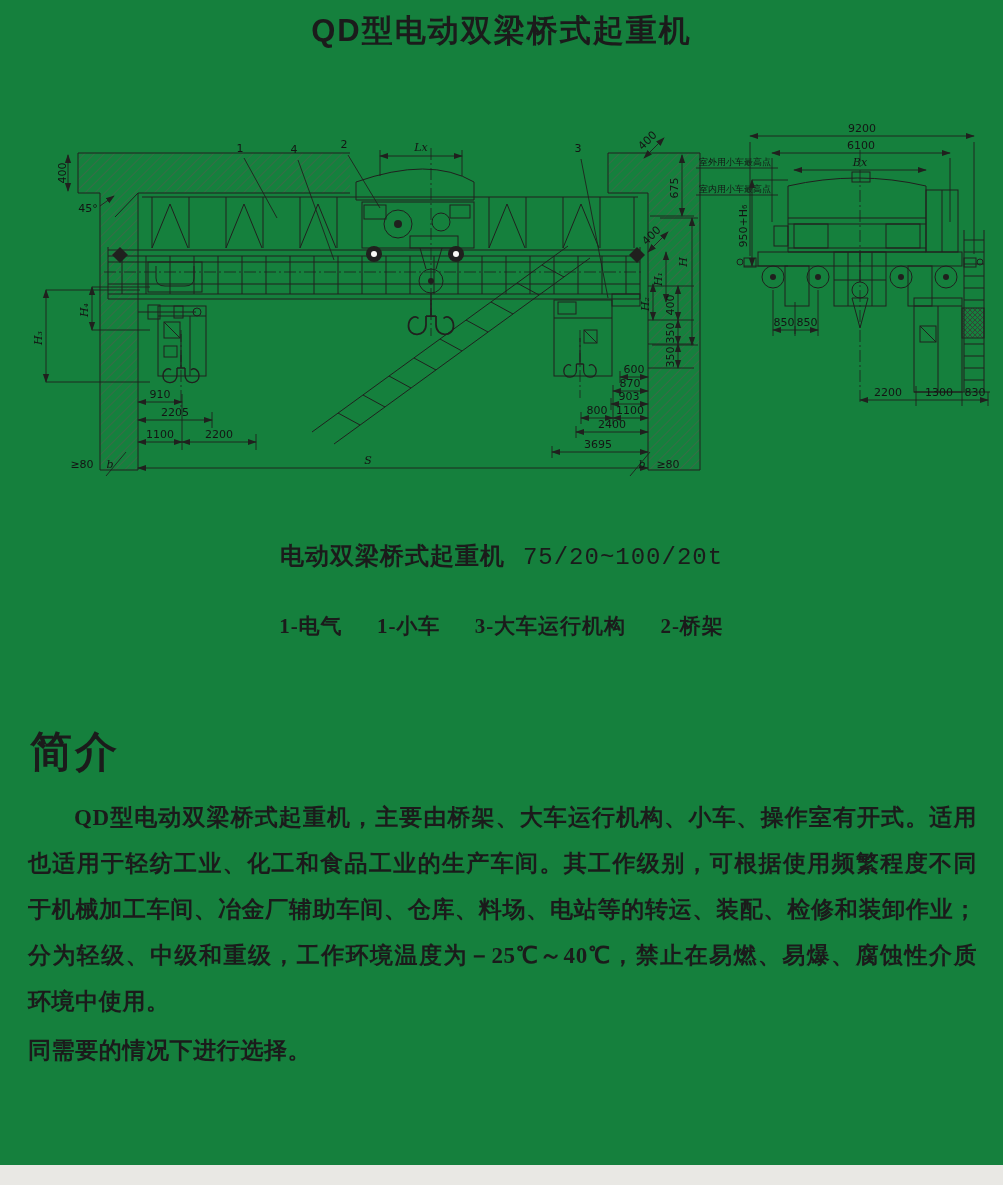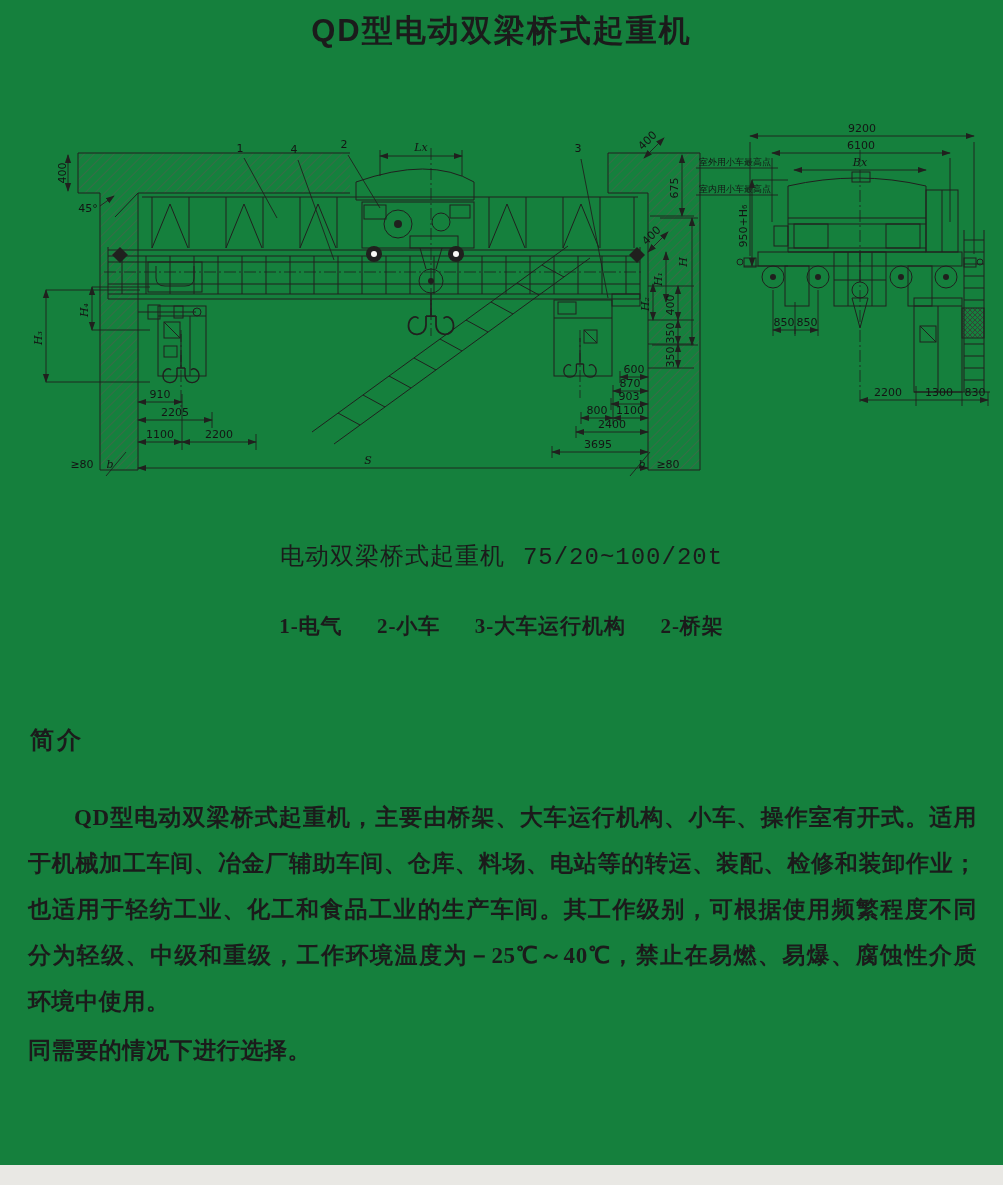--- a/index.html
+++ b/index.html
@@ -9,28 +9,28 @@
     background:#15803d; color:#1b1b1b; overflow:hidden;
     font-family:"Liberation Serif", serif;
   }
   .title {
     position:absolute; top:10px; left:0; width:100%; text-align:center;
     font-family:"Liberation Sans", sans-serif; font-weight:bold;
     font-size:31px; letter-spacing:2px;
   }
   .figure { position:absolute; top:95px; left:0; width:1003px; height:405px; }
   .caption { position:absolute; top:540px; left:0; width:100%; text-align:center; font-size:24px; }
-  .caption .cap-name { font-weight:normal; letter-spacing:1px; }
+  .caption .cap-name { font-weight:bold; letter-spacing:1px; }
   .caption .cap-spec { margin-left:18px; letter-spacing:1px;font-family:Liberation Mono, monospace; }
   .legend { position:absolute; top:612px; left:0; width:100%; text-align:center;
     font-size:21px; font-weight:600; letter-spacing:1px; }
   .legend span { margin:8px 14px; }
   .sec-head {
     position:absolute; top:724px; left:30px;
-    font-family:"Liberation Sans", sans-serif; font-weight:bold; font-size:24px; letter-spacing:3px;
+    font-family:"Liberation Sans", sans-serif; font-weight:bold; font-size:42px; letter-spacing:3px;
   }
   .para { position:absolute; left:28px; right:26px; font-size:23px; font-weight:bold;
     letter-spacing:0.6px; }
   .para1 { top:795px; line-height:46px; }
   .para2 { top:1026px; line-height:50px; }
   .pline { white-space:nowrap; }
   .jfull { text-align:justify; text-align-last:justify; white-space:normal; }
   .indent { text-indent:2em; }
 
   
@@ -291,31 +291,31 @@
       </g>
     </svg>
   </div>
 
   <div class="caption">
     <span class="cap-name">电动双梁桥式起重机</span><span class="cap-spec">75/20~100/20t</span>
   </div>
 
   <div class="legend">
     <span>1-电气</span>
-    <span>2-小车</span>
+    <span>1-小车</span>
     <span>3-大车运行机构</span>
     <span>2-桥架</span>
   </div>
 
   <h2 class="sec-head">简介</h2>
 
   <div class="para para1">
     <div class="pline jfull indent">QD型电动双梁桥式起重机，主要由桥架、大车运行机构、小车、操作室有开式。适用</div>
+    <div class="pline jfull">也适用于轻纺工业、化工和食品工业的生产车间。其工作级别，可根据使用频繁程度不同</div>
     <div class="pline jfull">于机械加工车间、冶金厂辅助车间、仓库、料场、电站等的转运、装配、检修和装卸作业；</div>
-    <div class="pline jfull">也适用于轻纺工业、化工和食品工业的生产车间。其工作级别，可根据使用频繁程度不同</div>
     <div class="pline jfull">分为轻级、中级和重级，工作环境温度为－25℃～40℃，禁止在易燃、易爆、腐蚀性介质</div>
     <div class="pline">环境中使用。</div>
   </div>
 
   <div class="para para2">
     <div class="pline">同需要的情况下进行选择。</div>
   </div>
 
 </div>
 

